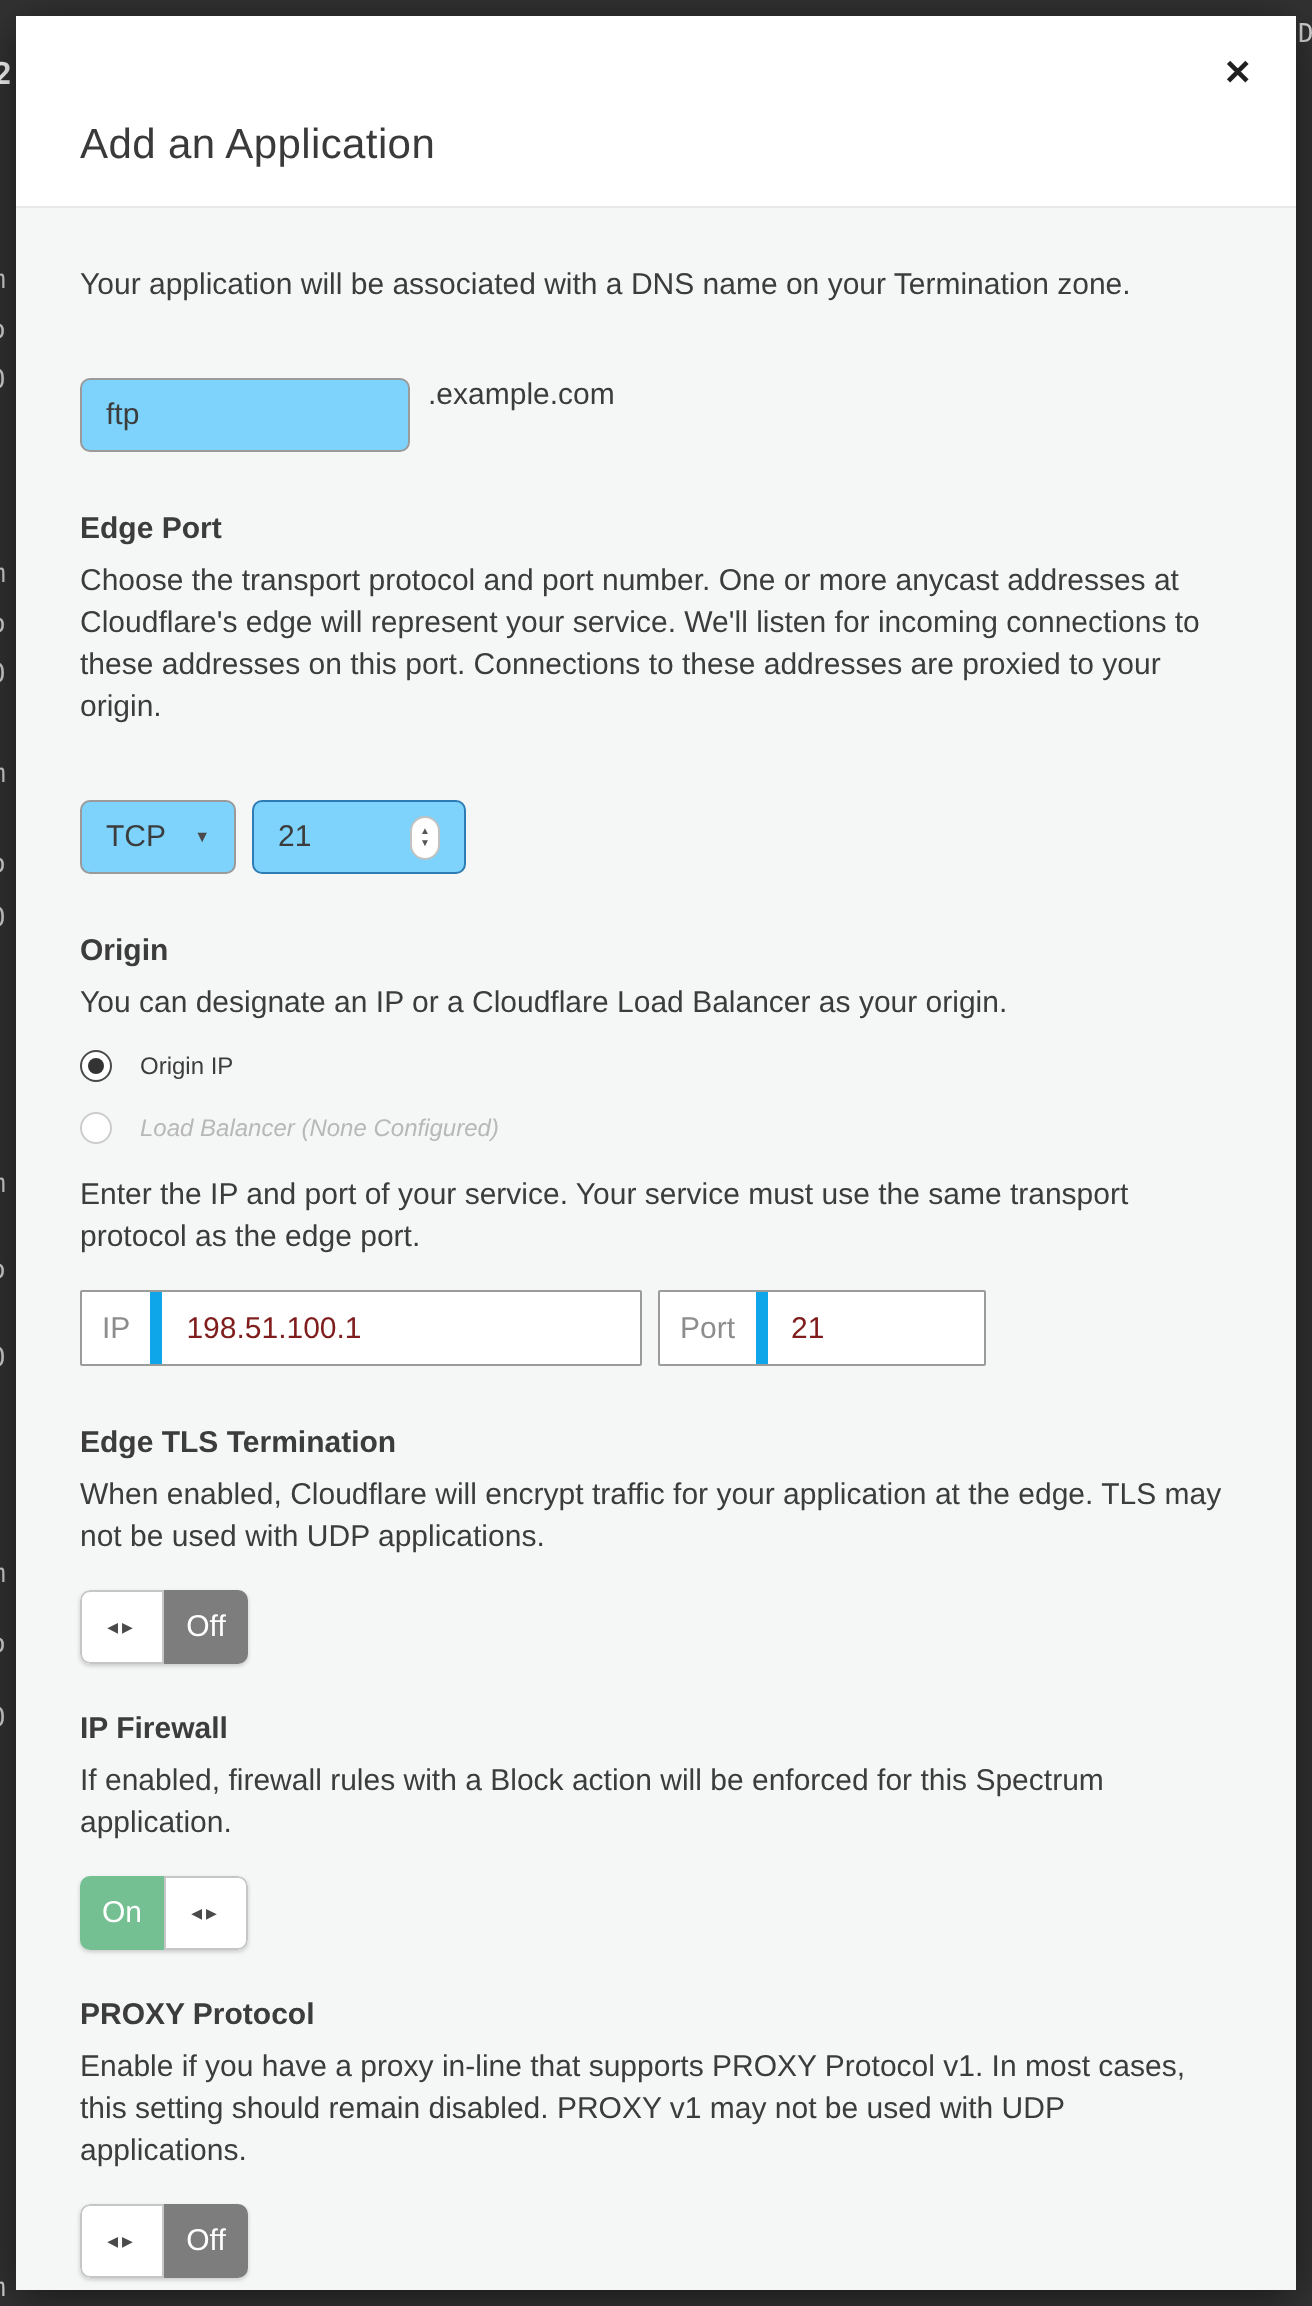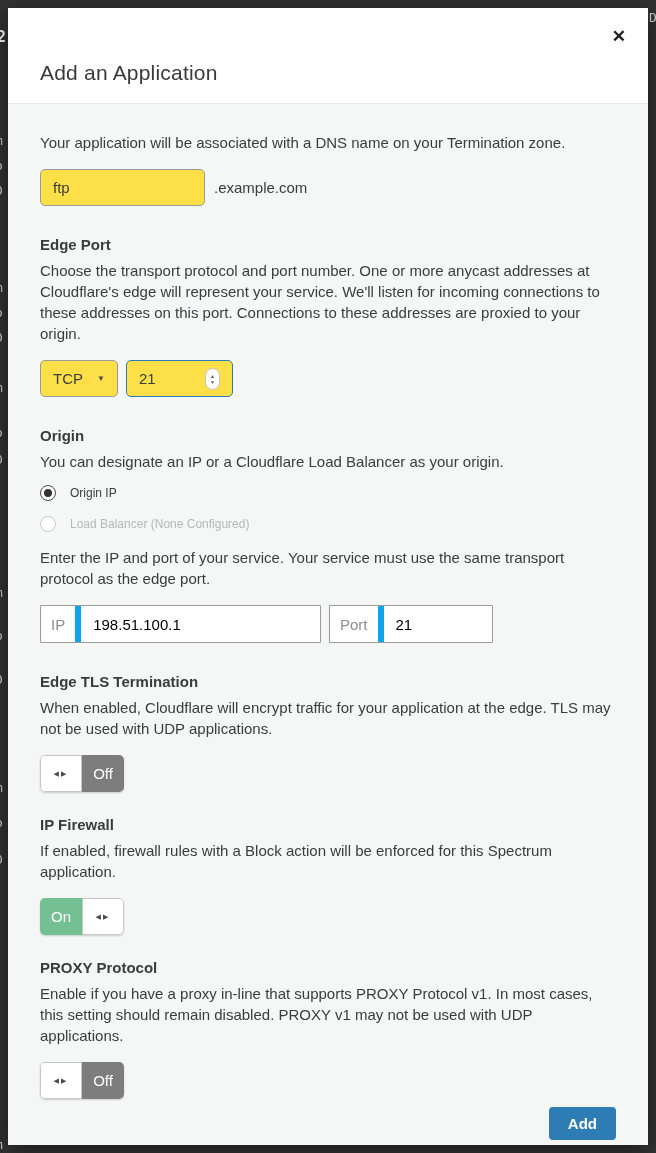--- a/index.html
+++ b/index.html
@@ -77,28 +77,29 @@
     font-size:15px;
     line-height:21px;
     color:#3c3c3c;
     margin-bottom:16px;
     max-width:584px;
   }
 
   
   .rounded-input {
     height:37px;
-    background:#fde047;
+    background:#7dd3fc;
     border:1px solid #9a9a9a;
     border-radius:5px;
     font-size:15px;
     color:#3c3c3c;
     padding:0 12px;
     display:flex;
     align-items:center;
+    margin-top:20px;
   }
   .row { display:flex; align-items:center; }
 
   .domain-input { width:165px; }
   .domain-suffix { margin-left:9px; font-size:15px; color:#3c3c3c; }
 
   .protocol-select {
     width:78px;
     justify-content:space-between;
     cursor:pointer;
@@ -131,21 +132,21 @@
     border-radius:50%;
     border:1px solid #4a4a4a;
     background:#ffffff;
     display:flex; align-items:center; justify-content:center;
     flex:0 0 auto;
     cursor:pointer;
   }
   .radio-dot { width:8px; height:8px; border-radius:50%; background:#333333; }
   .radio-outer.disabled { border-color:#cccccc; cursor:default; }
   .radio-label { margin-left:14px; font-size:12px; color:#3c3c3c; }
-  .radio-label.disabled { color:#b8b8b8; }
+  .radio-label.disabled { color:#b8b8b8;font-style:italic; }
   .origin-desc2 { margin-top:10px; }
 
   
   .prefix-group {
     height:38px;
     background:#ffffff;
     border:1px solid #9b9b9b;
     border-radius:1px;
     display:flex;
     align-items:stretch;
@@ -153,21 +154,21 @@
   }
   .prefix-group .prefix {
     display:flex; align-items:center;
     padding:0 10px;
     color:#8d8d8d;
     border-right:6px solid #0ea5e9;
   }
   .prefix-group .value {
     display:flex; align-items:center;
     padding:0 12px;
-    color:#000000;
+    color:#7f1d1d;
     flex:1 1 auto;
   }
   .ip-group { width:281px; }
   .portorigin-group { width:164px; margin-left:8px; }
 
   
   .toggle {
     width:84px; height:37px;
     border-radius:5px;
     display:flex;

